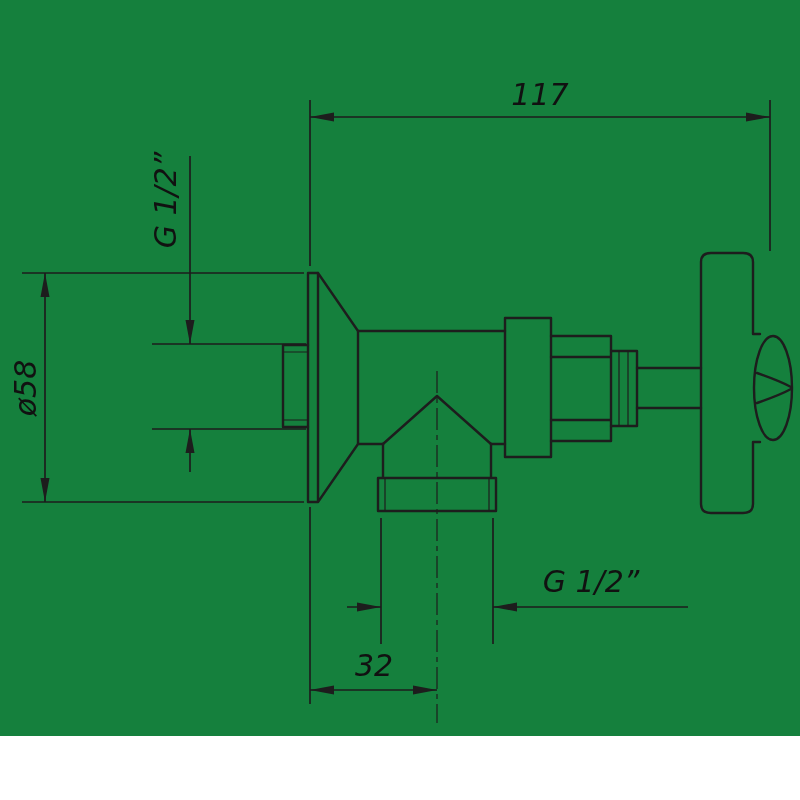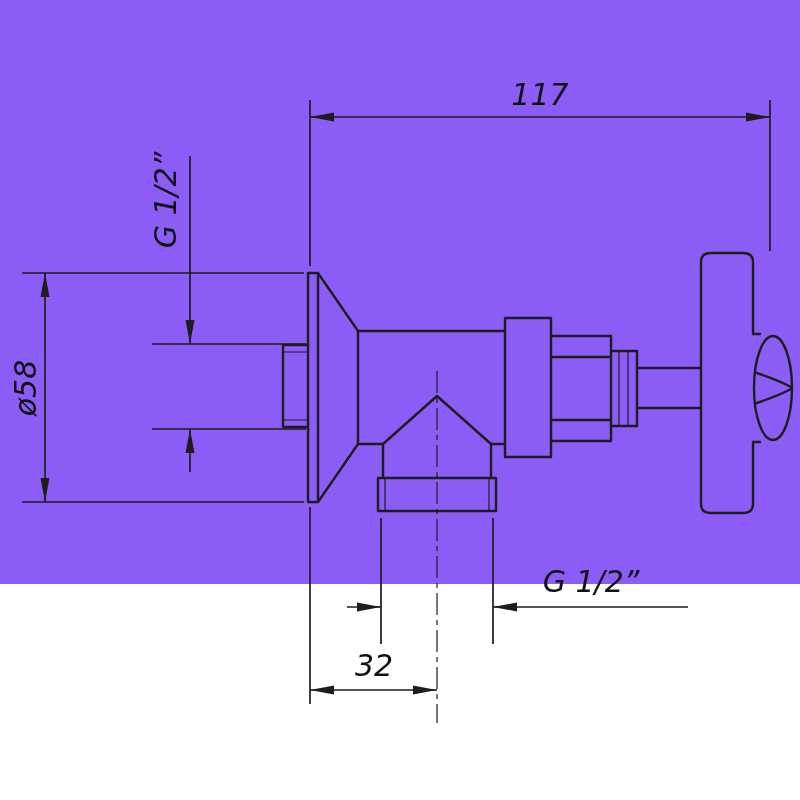--- a/index.html
+++ b/index.html
@@ -6,22 +6,22 @@
     margin: 0;
     padding: 0;
     background: #ffffff;
     width: 800px;
     height: 800px;
     overflow: hidden;
   }
   .canvas {
     position: relative;
     width: 800px;
-    height: 584px;
-    background: #8b5cf6;
+    height: 736px;
+    background: #15803d;
   }
   svg {
     display: block;
   }
   .obj {
     stroke: #1d1d1d;
     stroke-width: 2.4;
     fill: none;
     stroke-linecap: round;
     stroke-linejoin: round;

